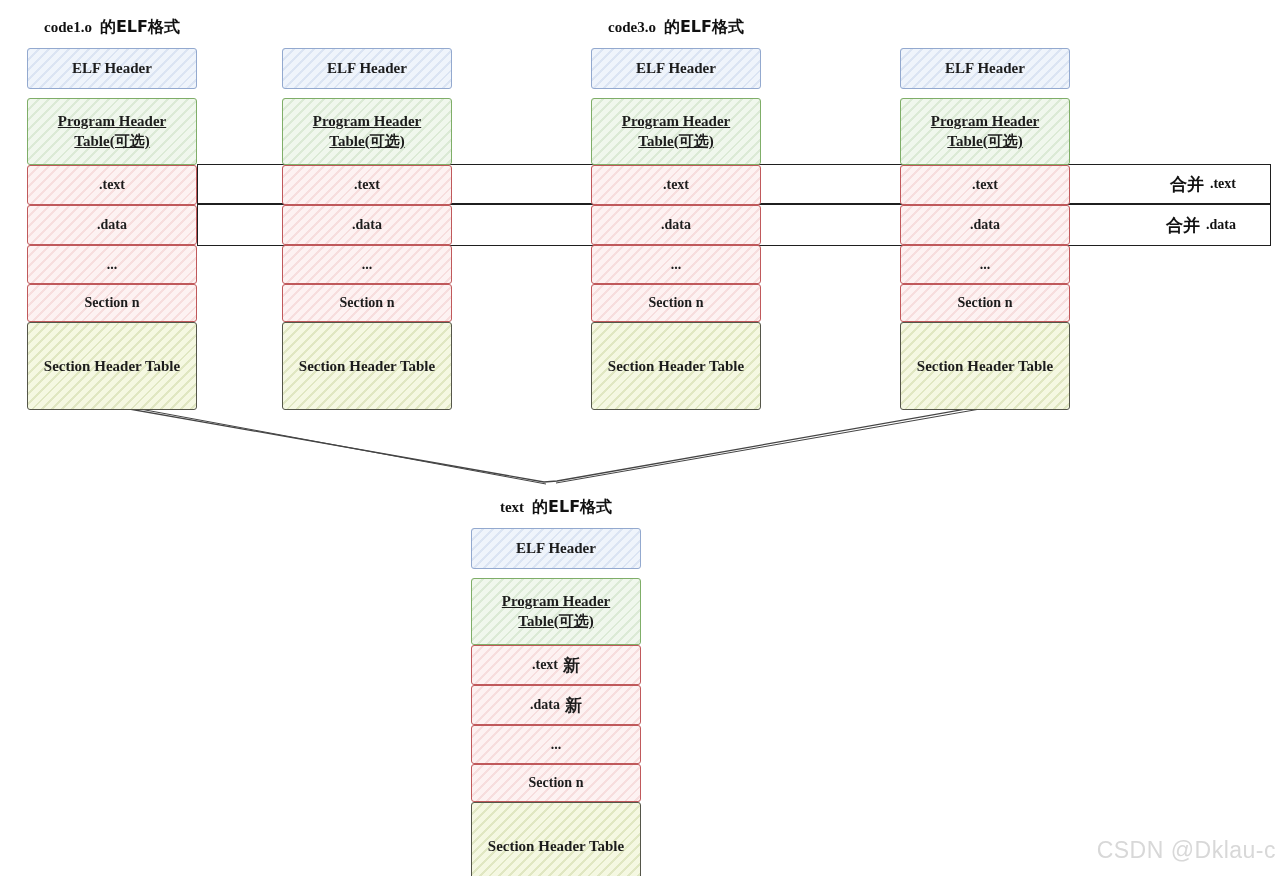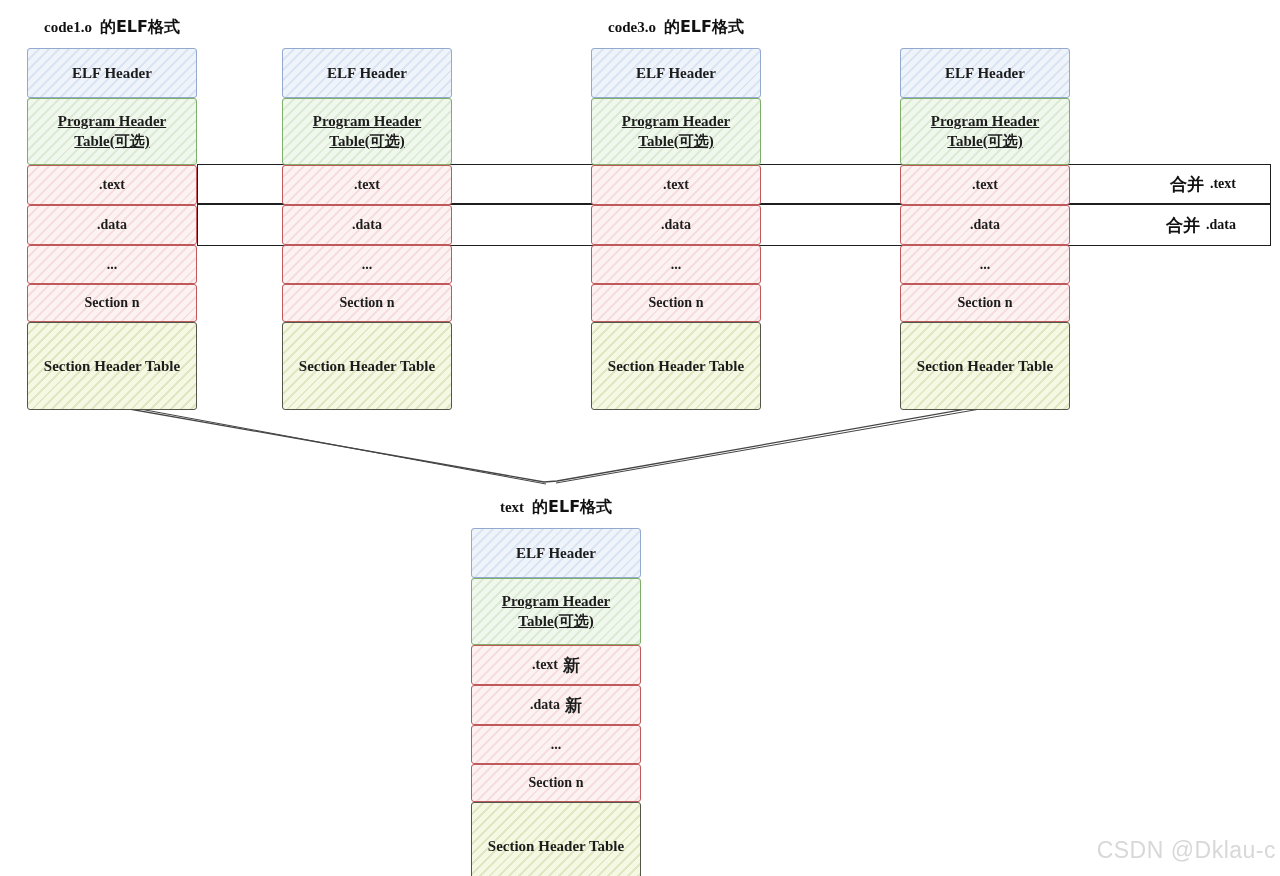--- a/index.html
+++ b/index.html
@@ -22,21 +22,21 @@
   }
   .t-latin { font-weight:bold; font-size:15px; font-family:"Liberation Serif", serif; }
   .t-cjk   { font-weight:bold; font-size:16px; font-family:"DejaVu Sans", sans-serif; margin-left:4px; }
 
   .row {
     position:absolute; left:0; width:100%;
     display:flex; align-items:center; justify-content:center;
     box-sizing:border-box; border-radius:3px; text-align:center;
     color:var(--text, #1c1c1c);
   }
-  .r0 { top:0;     height:50px; }
+  .r0 { top:0;     height:41px; }
   .r1 { top:50px;  height:67px; }
   .r2 { top:117px; height:40px; }
   .r3 { top:157px; height:40px; }
   .r4 { top:197px; height:39px; }
   .r5 { top:236px; height:38px; }
   .r6 { top:274px; height:88px; }
 
   .box-elf {
     background:
       repeating-linear-gradient(135deg, rgba(140,165,210,0.20) 0 2px, transparent 2px 7px),

